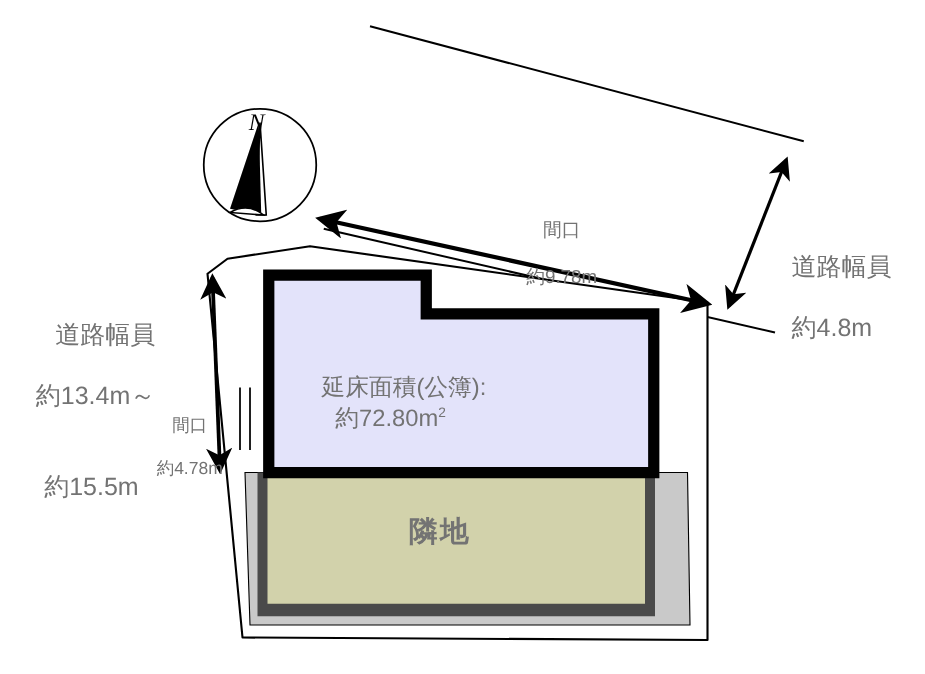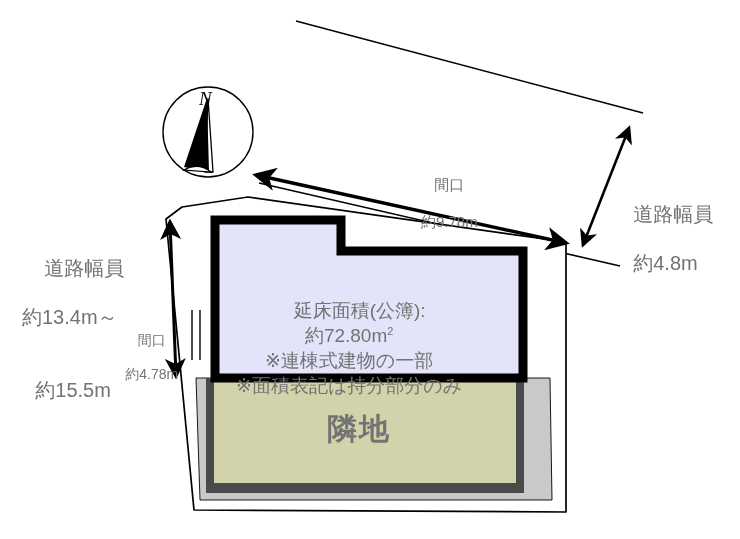--- a/index.html
+++ b/index.html
@@ -30,21 +30,21 @@
     line-height: 1.22;
     white-space: pre;
     letter-spacing: 0px;
   }
   .lbl-road-left {
     left: 22px;
     top: 232px;
     font-size: 20px;
     text-align: left;
   }
-  .lbl-road-left .l2 { display: block; }
+  .lbl-road-left .l2 { display: block; text-align: right; }
   .lbl-road-left .l3 { display: block; text-align: center; }
   .lbl-road-right {
     left: 611px;
     top: 178px;
     font-size: 20px;
     text-align: left;
   }
   .lbl-frontage-top {
     left: 381px;
     top: 158px;
@@ -67,21 +67,21 @@
     text-align: center;
   }
   .lbl-area .sup {
     font-size: 11px;
     vertical-align: super;
     line-height: 0;
   }
   .lbl-neighbor {
     left: 327px;
     top: 411px;
-    font-size: 30px;
+    font-size: 23px;
     font-weight: bold;
     letter-spacing: 2px;
   }
   .compass-n {
     position: absolute;
     left: 199px;
     top: 88px;
     font-family: "Liberation Serif", "DejaVu Serif", serif;
     font-style: italic;
     font-size: 19px;
@@ -158,18 +158,18 @@
     <span>間口</span><br>
     <span>約9.78m</span>
   </div>
 
   <div class="lbl lbl-frontage-left">
     <span>間口</span><br>
     <span>約4.78m</span>
   </div>
 
   <div class="lbl lbl-area">
-    <span>延床面積(公簿):</span><br><span>約72.80m</span><span class="sup">2</span><br><span>※連棟式建物の一部</span><br><span>※面積表記は持分部分のみ</span>
+    <span>延床面積(公簿):</span><br><span>約72.80m</span><span class="sup">2</span><br><br>
   </div>
 
   <div class="lbl lbl-neighbor">隣地</div>
 
 </div>
 
 </body></html>

